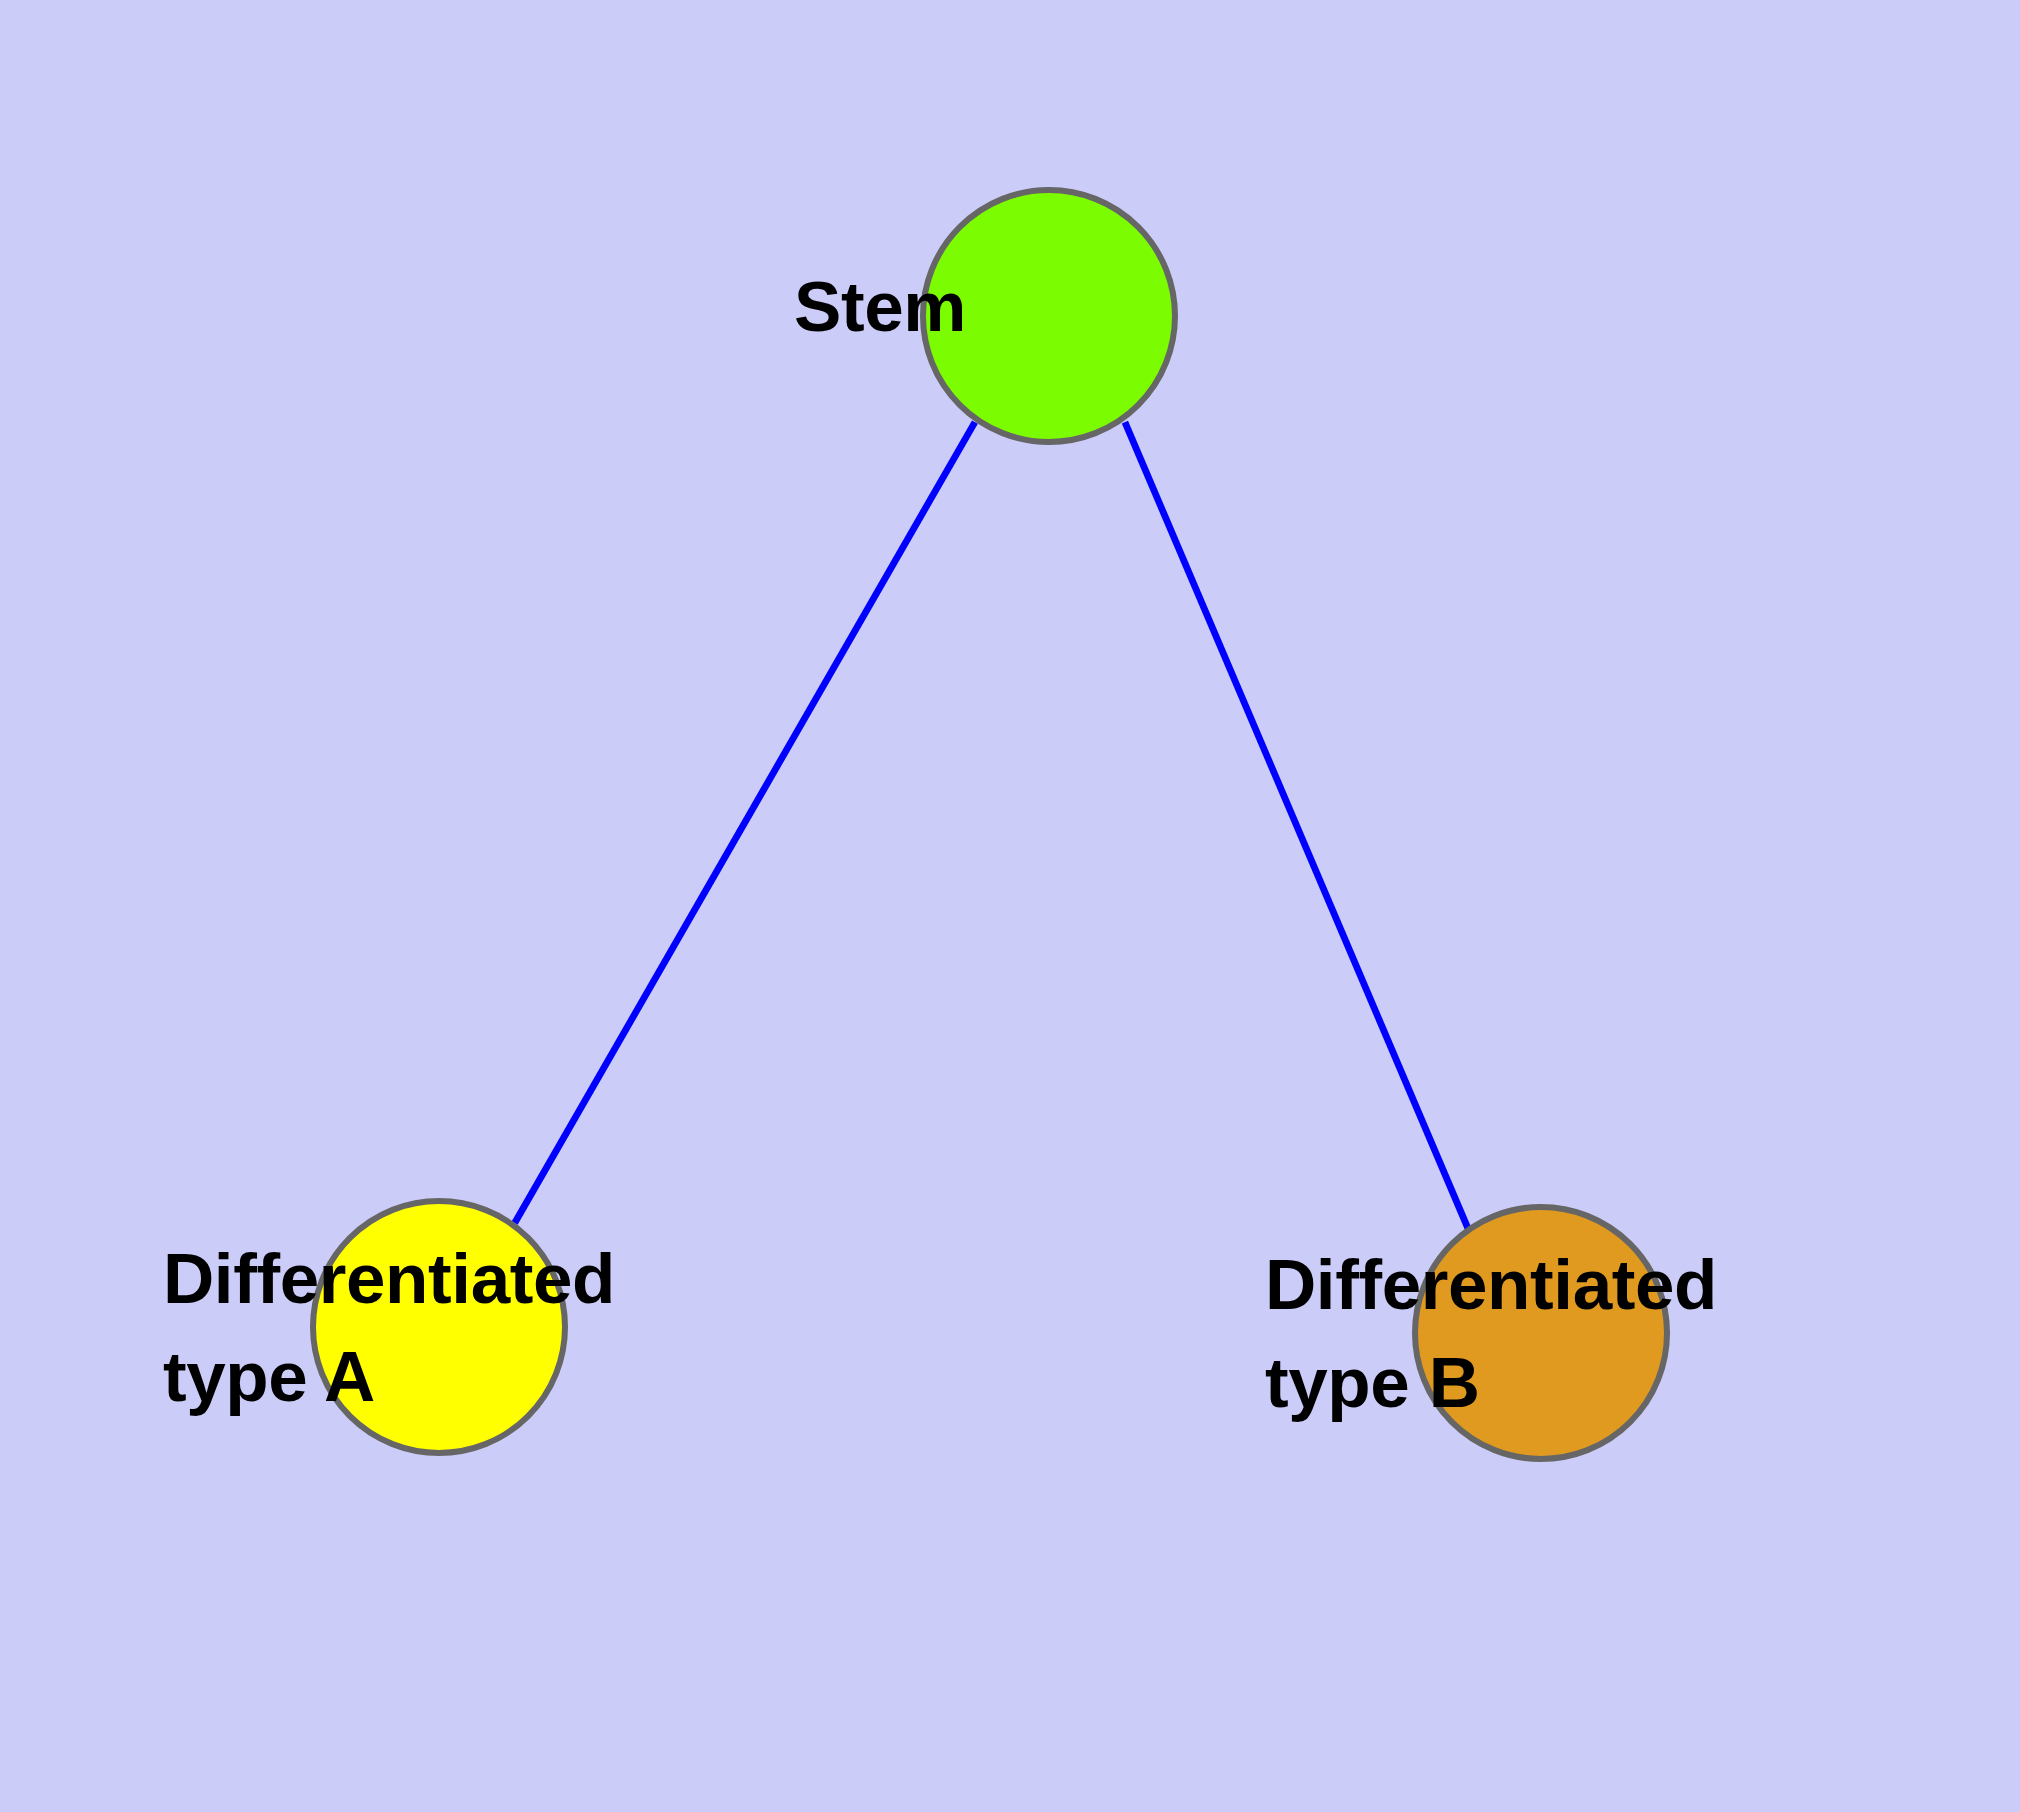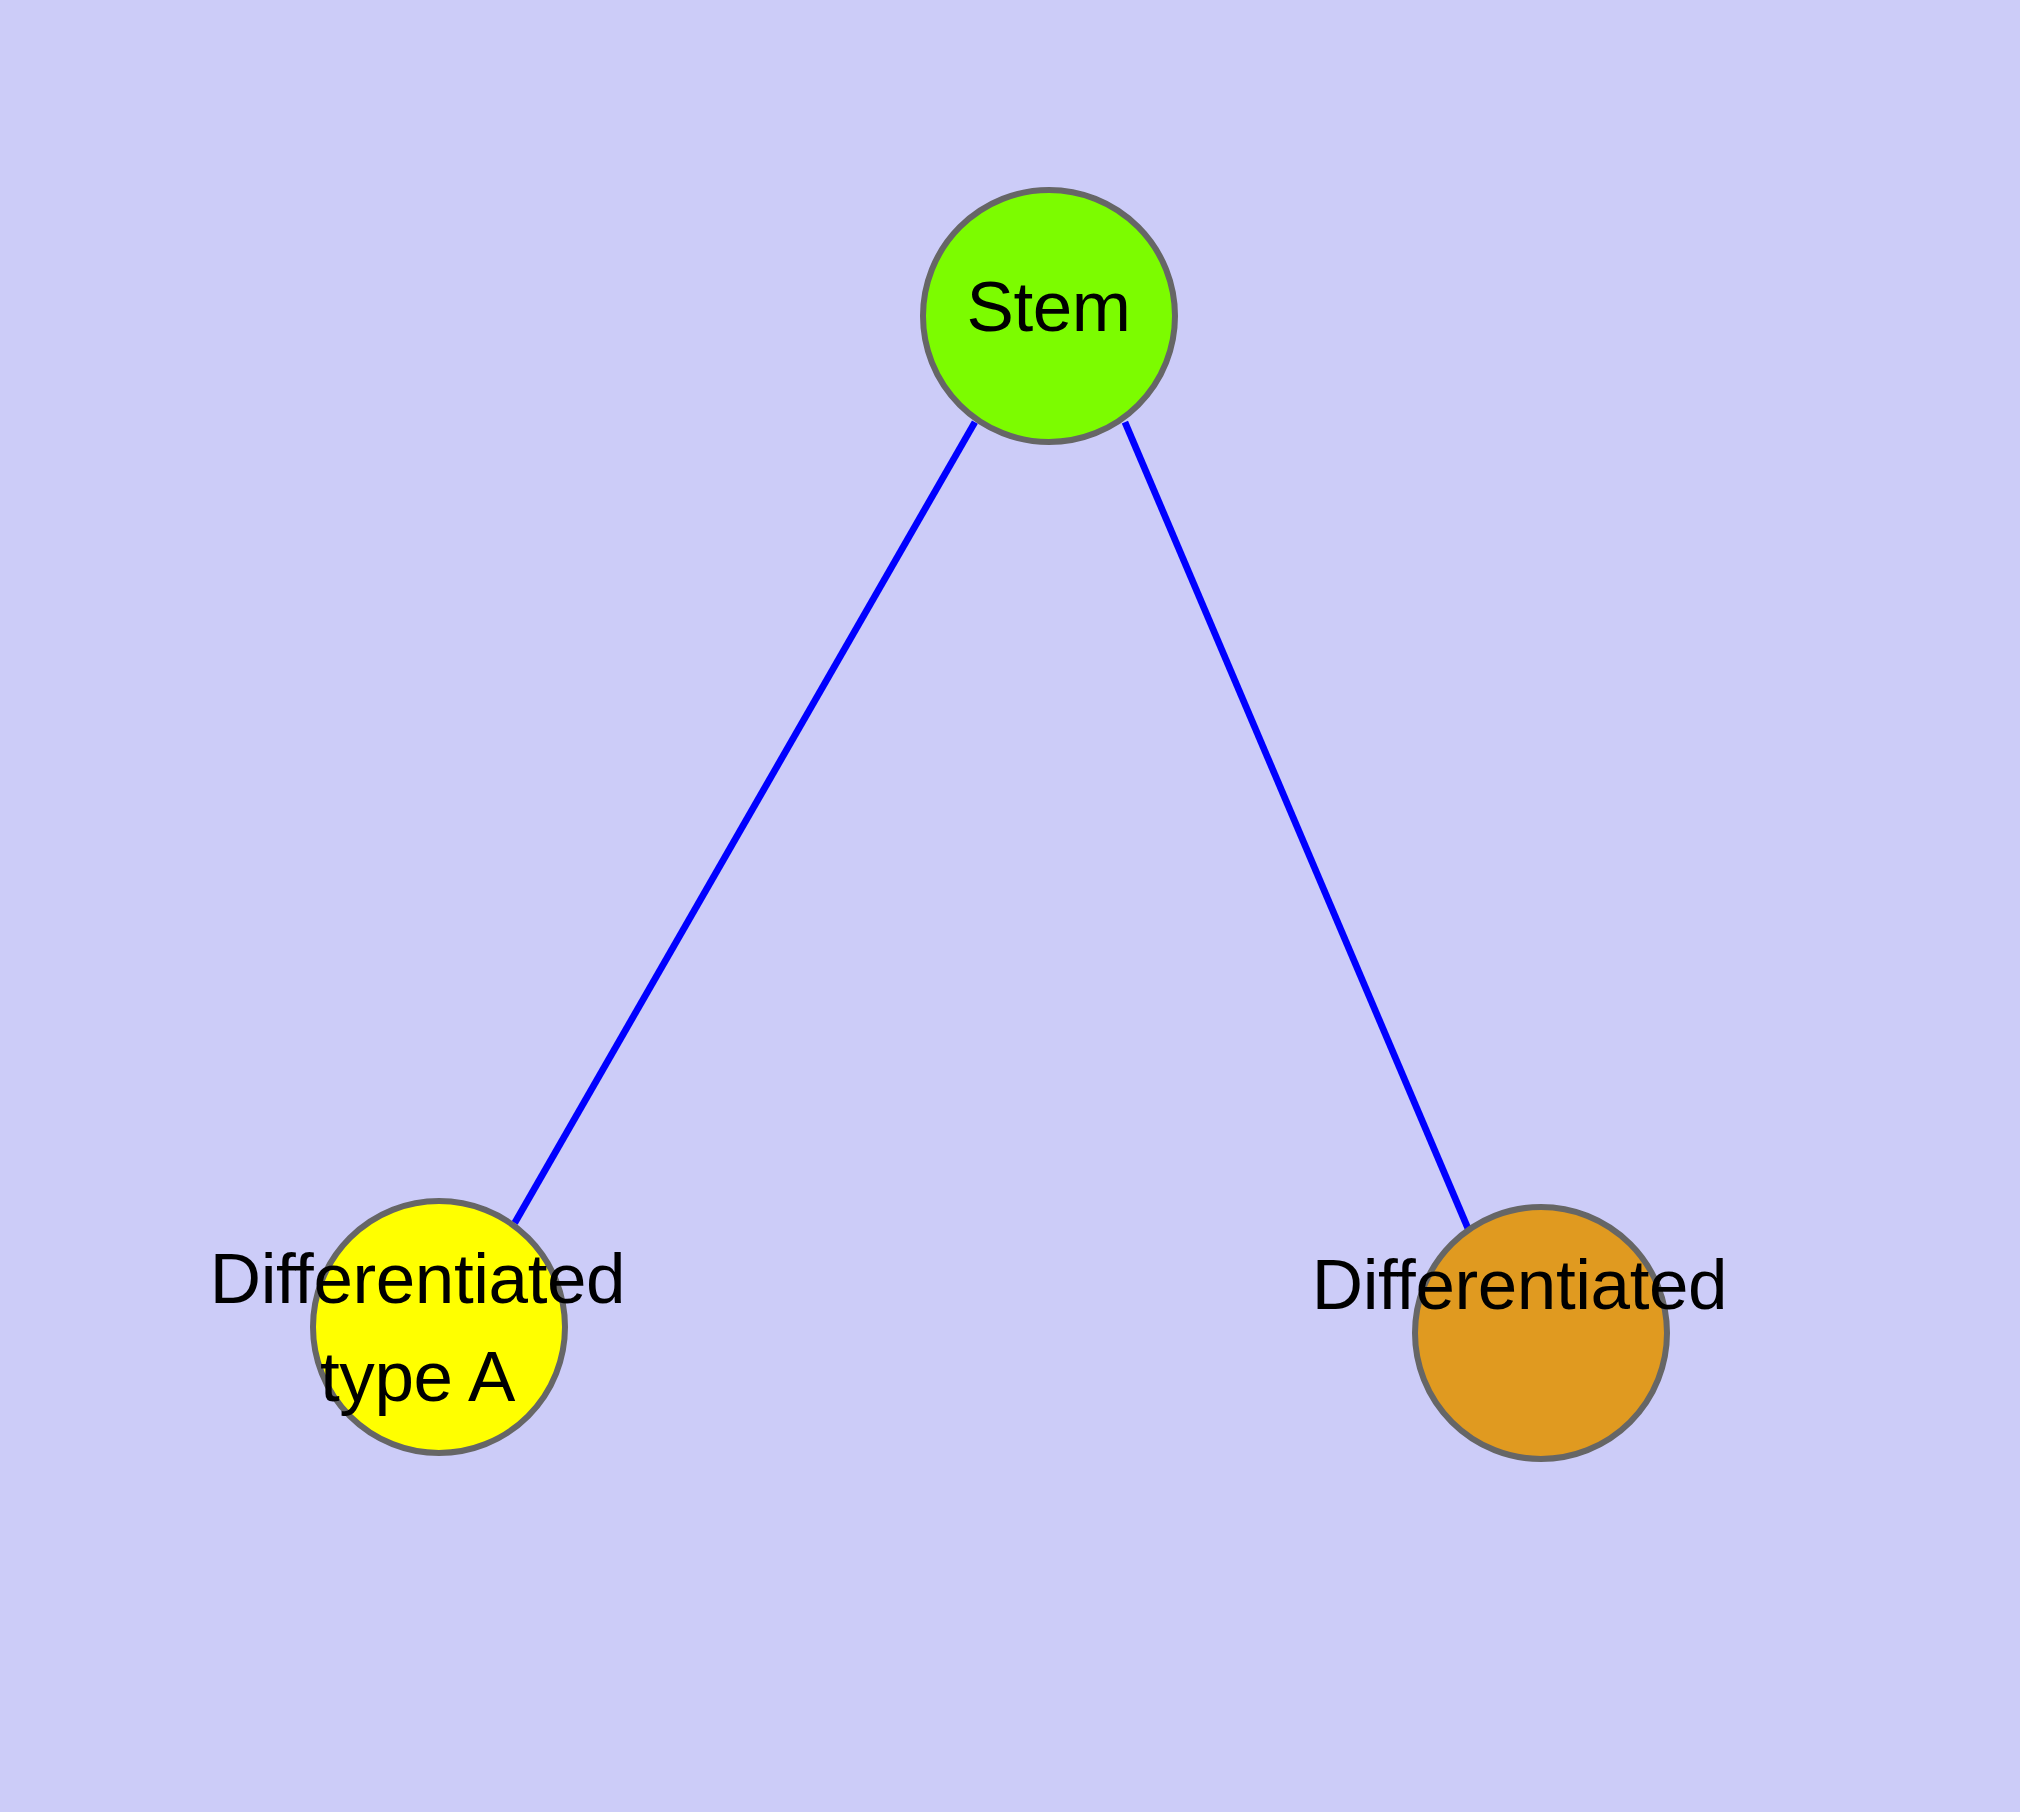--- a/index.html
+++ b/index.html
@@ -47,22 +47,21 @@
   .node-diffb {
     left: 1412px;
     top: 1204px;
     width: 259px;
     height: 259px;
     background: #e09a20;
   }
   .node-label {
     position: absolute;
     color: #000000;
-    font-weight: normal;
-    text-align: center;
+    font-weight: bold;
     line-height: 1.04;
     white-space: nowrap;
     letter-spacing: -0.4px;
   }
   .label-stem {
     left: 794px;
     top: 270px;
     width: 509px;
     font-size: 71px;
   }
@@ -101,16 +100,17 @@
     <span>Stem</span>
   </div>
 
   <div class="node-label label-diffa" style="font-size: 71px; color: rgb(0, 0, 0);">
     <span>Differentiated</span>
     <span class="label-line2">type A</span>
   </div>
 
   <div class="node-label label-diffb" style="font-size: 71px; color: rgb(0, 0, 0);">
     <span>Differentiated</span>
+    <span class="label-line2">type B</span>
   </div>
 
 </div>
 
 
 </body></html>

